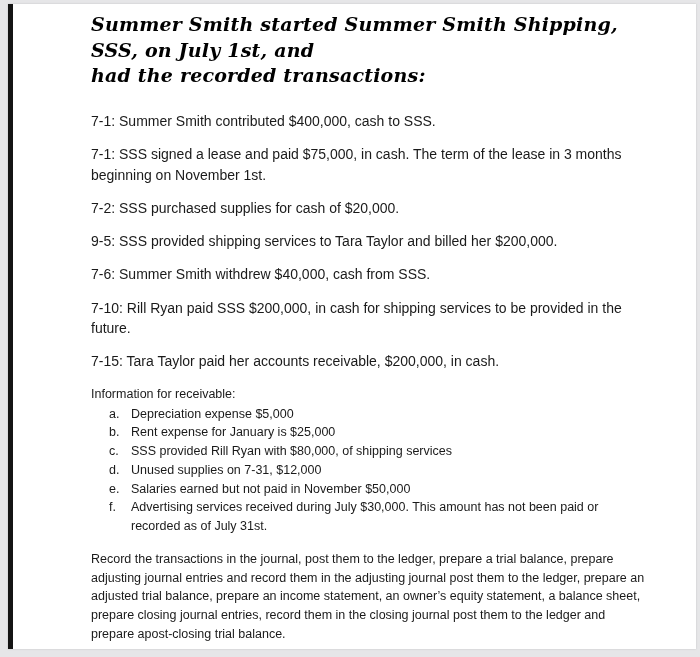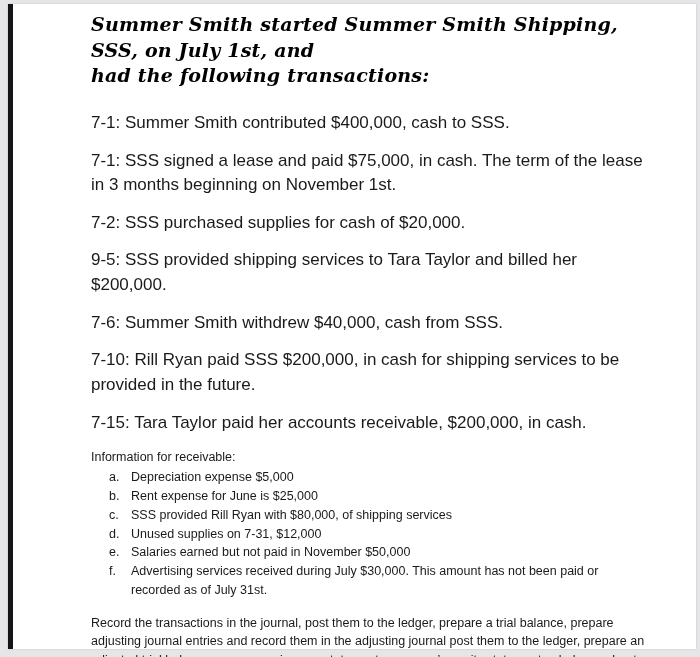--- a/index.html
+++ b/index.html
@@ -34,21 +34,21 @@
     font-family: "DejaVu Serif", serif;
     font-style: italic;
     font-weight: bold;
     font-size: 19px;
     line-height: 1.35;
     color: #000000;
     margin-bottom: 22px;
     letter-spacing: 0.2px;
   }
   .tx {
-    font-size: 17px;
+    font-size: 14px;
     line-height: 1.45;
     margin-bottom: 13px;
     color: #1a1a1a;
   }
   .adj-heading {
     font-size: 12.5px;
     line-height: 1.45;
     margin-bottom: 2px;
     color: #1a1a1a;
   }
@@ -77,41 +77,41 @@
 </style>
 </head>
 <body>
 
 <div class="canvas">
   <div class="page">
     <div class="content">
 
       <div class="doc-title">
         <span>Summer Smith started Summer Smith Shipping, SSS, on July 1st, and</span><br>
-        <span>had the following transactions:</span>
+        <span>had the recorded transactions:</span>
       </div>
 
       <p class="tx">7-1: Summer Smith contributed $400,000, cash to SSS.</p>
       <p class="tx">7-1:  SSS signed a lease and paid $75,000, in cash.  The term of the lease in 3 months beginning on November 1st.</p>
       <p class="tx">7-2: SSS purchased supplies for cash of $20,000.</p>
       <p class="tx">9-5: SSS provided shipping services to Tara Taylor and billed her $200,000.</p>
       <p class="tx">7-6:  Summer Smith withdrew $40,000, cash from SSS.</p>
       <p class="tx">7-10: Rill Ryan paid SSS $200,000, in cash for shipping services to be provided in the future.</p>
       <p class="tx">7-15:  Tara Taylor paid her accounts receivable, $200,000, in cash.</p>
 
       <p class="adj-heading">Information for receivable:</p>
 
       <ol class="adj-list">
         <li>
           <span class="adj-letter">a.</span>
           <span class="adj-text">Depreciation expense $5,000</span>
         </li>
         <li>
           <span class="adj-letter">b.</span>
-          <span class="adj-text">Rent expense for June is $25,000</span>
+          <span class="adj-text">Rent expense for January is $25,000</span>
         </li>
         <li>
           <span class="adj-letter">c.</span>
           <span class="adj-text">SSS provided Rill Ryan with $80,000, of shipping services</span>
         </li>
         <li>
           <span class="adj-letter">d.</span>
           <span class="adj-text">Unused supplies on 7-31, $12,000</span>
         </li>
         <li>

